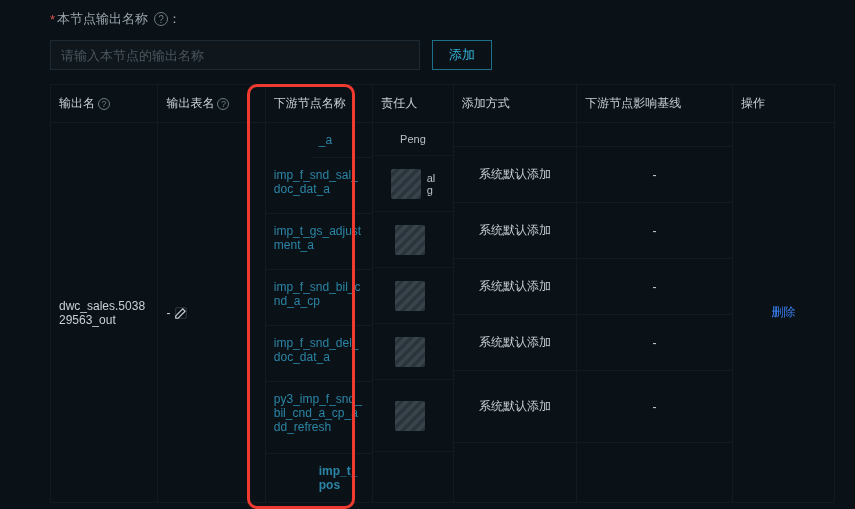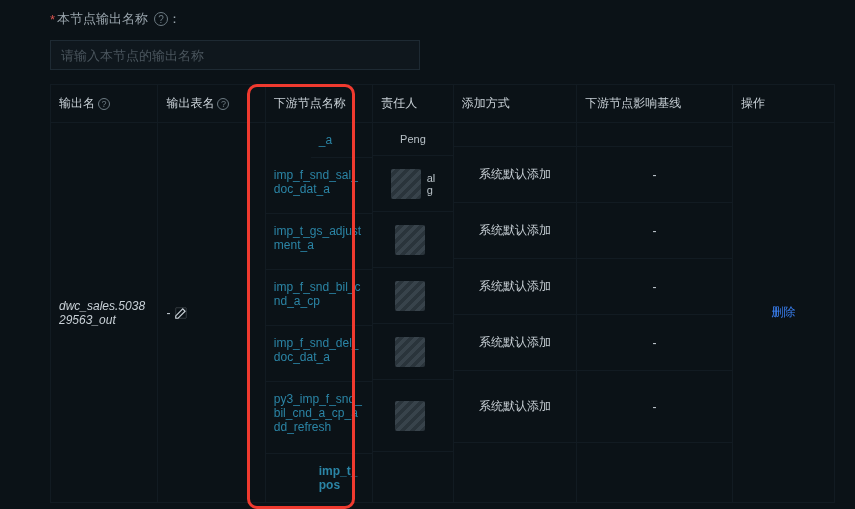--- a/index.html
+++ b/index.html
@@ -81,20 +81,21 @@
 
 <div class="field-row">
   <span class="req-star">*</span>
   <span>本节点输出名称</span>
   <span class="help-icon">?</span>
   <span>：</span>
 </div>
 
 <div class="input-row">
   <input class="text-input" placeholder="请输入本节点的输出名称" style="">
+  <button class="add-btn">添加</button>
 </div>
 
 <div class="table-wrap">
   <table>
     <colgroup>
       <col class="col-outname">
         <col class="col-tablename">
         <col class="col-downstream">
       <col class="col-owner">
         <col class="col-addtype">
@@ -112,21 +113,21 @@
         <th><span>下游节点名称</span></th>
         <th><span>责任人</span></th>
         <th><span>添加方式</span></th>
         <th><span>下游节点影响基线</span></th>
         <th><span>操作</span></th>
       </tr>
     </thead>
     <tbody>
       <tr>
         <td class="vmid">
-          <span style="color:#c8d0d6; word-break:break-all;font-style:italic;">dwc_sales.503829563_out</span>
+          <span style="color:#c8d0d6; word-break:break-all;">dwc_sales.503829563_out</span>
         </td>
         <td class="vmid">
           <span class="edit-icon">
             <span>-</span>
             <svg width="14" height="14" viewBox="0 0 24 24" fill="none" stroke="#c8d0d6" stroke-width="2">
                 <path d="M3 17v4h4L19 9l-4-4L3 17z"></path>
                 <path d="M3 21h18" stroke="none"></path>
                 <rect x="3" y="3" width="18" height="18" rx="1" stroke="#c8d0d6" fill="none" stroke-width="1.2" opacity="0.3"></rect>
               </svg>
           </span>

